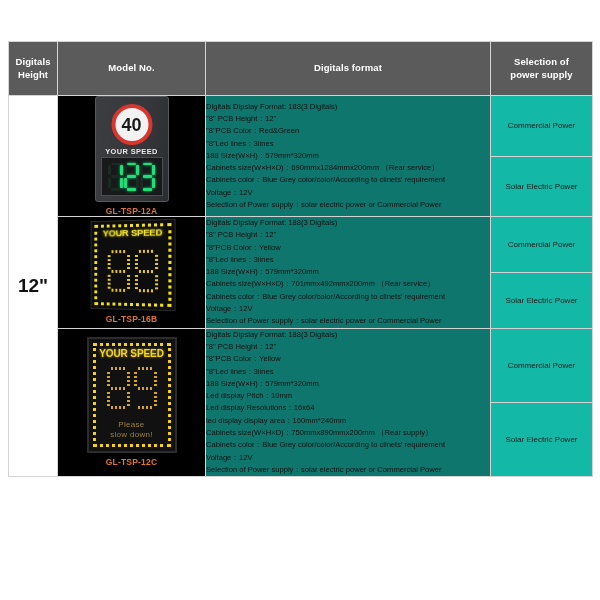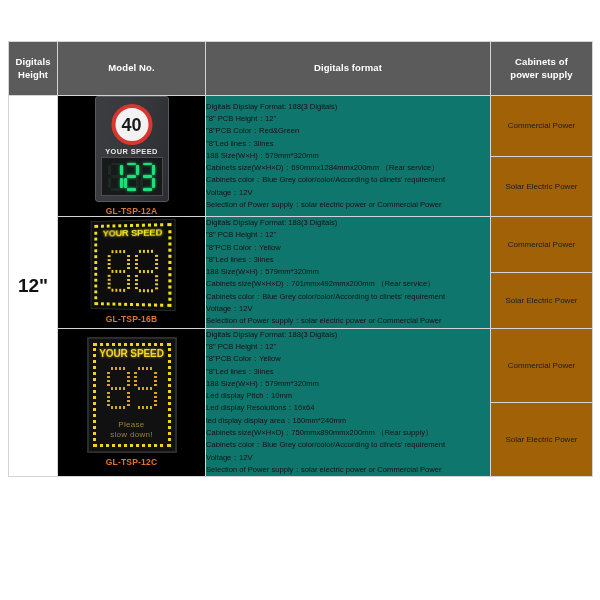--- a/index.html
+++ b/index.html
@@ -71,21 +71,21 @@
     line-height:1.62;
   }
   .format-cell .ln{white-space:nowrap;}
   .format-cell .ln.wrap{white-space:normal;}
 
   
   .power-cell{
     text-align:center;
     font-size:8px;
     color:#1a1a1a;
-    background:#a16207;
+    background:#14b8a6;
   }
 
   
   .sign-wrap{display:inline-block;}
 
   
   .signA{
     position:relative;
     width:72px;height:104px;
     background:linear-gradient(100deg,#3b3d40 0%,#35373a 60%,#2b2d30 100%);
@@ -215,21 +215,21 @@
 
     <thead>
       <tr>
         <th>
           <div>Digitals</div>
           <div>Height</div>
         </th>
         <th>Model No.</th>
         <th>Digitals format</th>
         <th>
-          <div>Cabinets of</div>
+          <div>Selection of</div>
           <div>power supply</div>
         </th>
       </tr>
     </thead>
 
     <tbody>
 
       <tr>
         <td class="height-cell" rowspan="6">12"</td>
 

